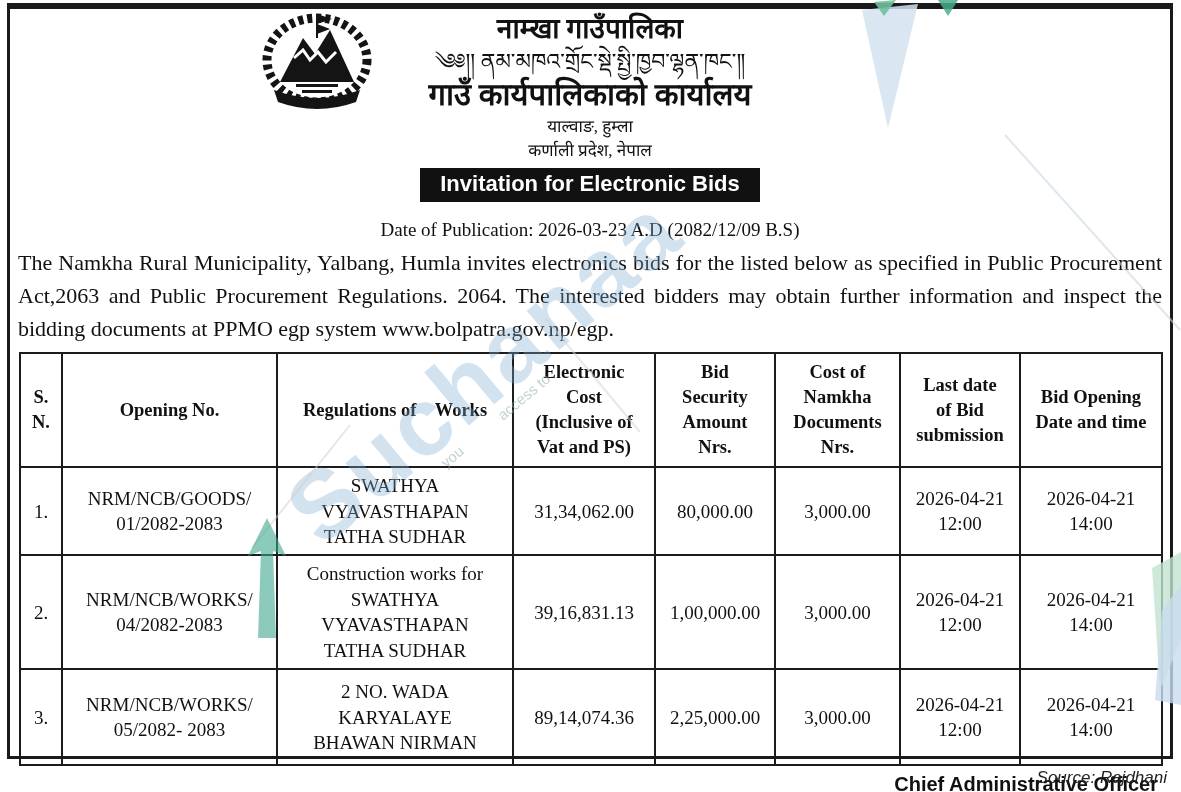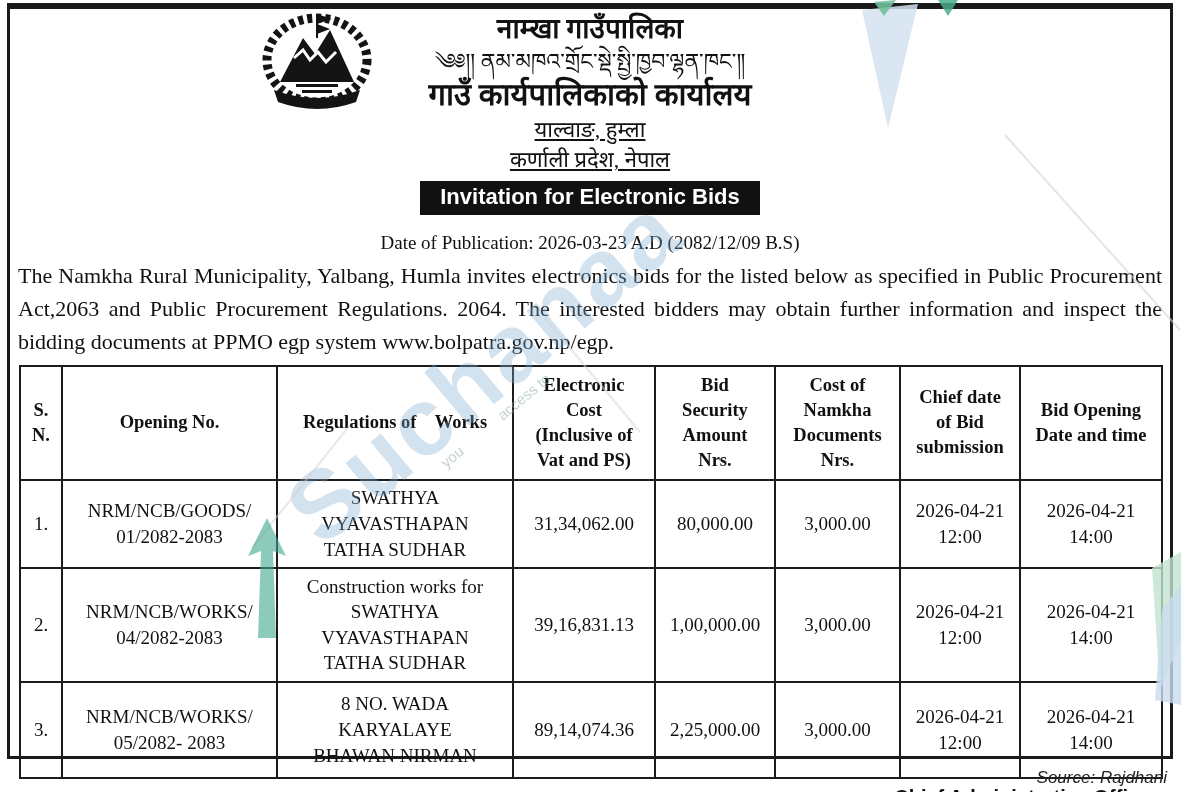--- a/index.html
+++ b/index.html
@@ -19,21 +19,21 @@
     border-top-width: 6px;
   }
   .content { position: absolute; left: 10px; top: 8px; right: 11px; z-index: 2; }
 
   
   .header { position: relative; text-align: center; padding-top: 4px; }
   .emblem { position: absolute; left: 248px; top: 2px; width: 118px; height: 106px; }
   .muni-name   { font-size: 28px; font-weight: 700; line-height: 1.2; }
   .tibetan     { font-size: 22px; line-height: 1.3; margin-top: 2px; }
   .office-name { font-size: 31px; font-weight: 700; line-height: 1.15; margin-top: 1px; }
-  .addr        { font-size: 22px; line-height: 1.25; margin-top: 3px; text-decoration: underline; }
+  .addr        { font-size: 17px; line-height: 1.25; margin-top: 3px; }
 
   .banner {
     display: block; width: fit-content;
     margin: 7px auto 0 auto;
     background: #111; color: #fff;
     font-family: "Liberation Sans", sans-serif;
     font-weight: 700; font-size: 22px;
     padding: 3px 20px 5px 20px;
   }
   .pub-date { text-align: center; font-size: 19px; margin-top: 17px; }
@@ -151,21 +151,21 @@
 (Inclusive of
 Vat and PS)</th>
           <th class="pre">Bid
 Security
 Amount
 Nrs.</th>
           <th class="pre">Cost of
 Namkha
 Documents
 Nrs.</th>
-          <th class="pre">Chief date
+          <th class="pre">Last date
 of Bid
 submission</th>
           <th class="pre">Bid Opening
 Date and time</th>
         </tr>
       </thead>
       <tbody>
         <tr class="r1">
           <td class="pre">1.</td>
           <td class="pre">NRM/NCB/GOODS/
@@ -194,21 +194,21 @@
           <td class="pre">3,000.00</td>
           <td class="pre">2026-04-21
 12:00</td>
           <td class="pre">2026-04-21
 14:00</td>
         </tr>
         <tr class="r3">
           <td class="pre">3.</td>
           <td class="pre">NRM/NCB/WORKS/
 05/2082- 2083</td>
-          <td class="pre">8 NO. WADA
+          <td class="pre">2 NO. WADA
 KARYALAYE
 BHAWAN NIRMAN</td>
           <td class="pre">89,14,074.36</td>
           <td class="pre">2,25,000.00</td>
           <td class="pre">3,000.00</td>
           <td class="pre">2026-04-21
 12:00</td>
           <td class="pre">2026-04-21
 14:00</td>
         </tr>

